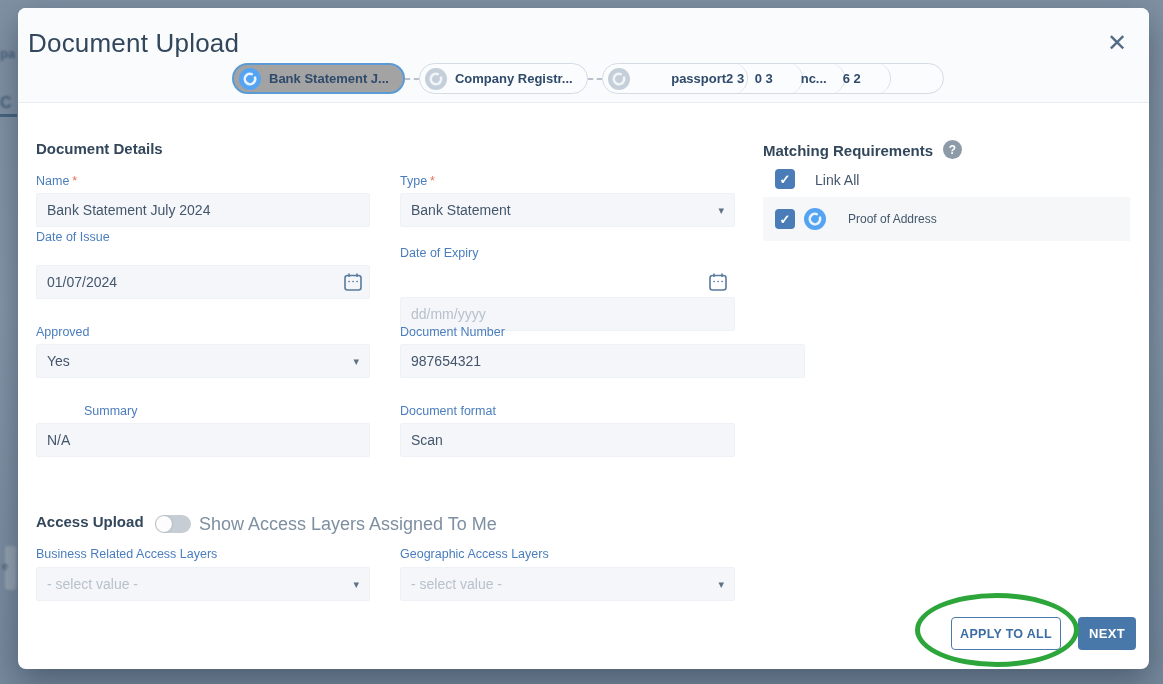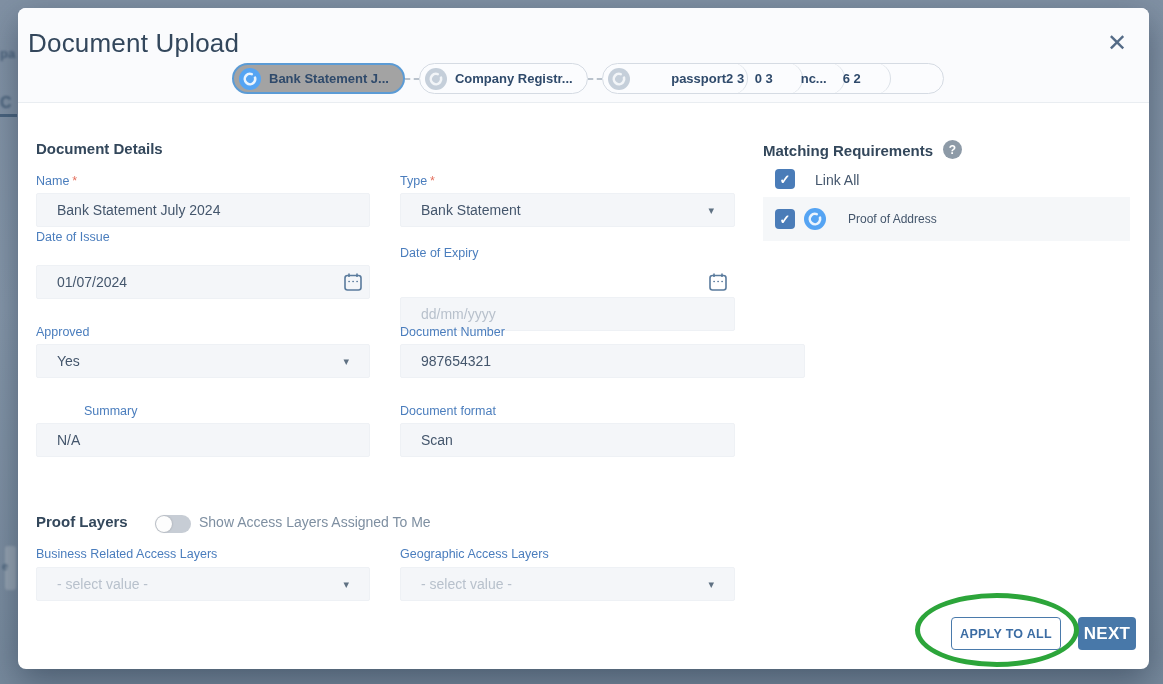--- a/index.html
+++ b/index.html
@@ -41,52 +41,52 @@
   .tab-multi .tm-label { position:absolute; left:55px; width:100px; text-align:center; }
   .tm-arc { position:absolute; top:-1px; height:31px; width:30px; border-right:1px solid #d9dfe6; border-radius:0 16px 16px 0; }
   .tm-frag { position:absolute; top:7px; font-size:13px; font-weight:bold; color:#2f4a6b; }
 
   
   .section-heading { position:absolute; font-size:15px; font-weight:bold; color:#33475b; }
   .f-label { position:absolute; font-size:12.5px; color:#4a7dbd; }
   .req { color:#e4705e; margin-left:3px; }
   .f-box {
     position:absolute; width:334px; height:34px; background:#f4f6f9; border:1px solid #eef1f5; border-radius:2px;
-    font-size:14px; color:#44566c; padding:0 20px; display:flex; align-items:center;
+    font-size:14px; color:#44566c; padding:0 10px; display:flex; align-items:center;
   }
   input.f-box { outline:none; }
   input.f-box::placeholder { color:#b8c1cc; }
   .f-box .val { flex:1; }
   .f-box .ph { flex:1; color:#b8c1cc; }
   .caret { color:#5f7183; font-size:11px; flex:0 0 auto; }
   .cal-icon { position:absolute; width:20px; height:20px; cursor:pointer; }
 
   
   .checkbox { position:absolute; width:20px; height:20px; background:#4a7cb8; border-radius:4px; color:#fff;
     font-size:13px; font-weight:bold; display:flex; align-items:center; justify-content:center; cursor:pointer; }
   .mr-row-label { position:absolute; font-size:14px; color:#44566c; }
   .proof-row { position:absolute; left:745px; top:189px; width:367px; height:44px; background:#f5f7f9; }
   .help-circle { display:inline-flex; width:19px; height:19px; border-radius:50%; background:#8d9aa7; color:#fff;
     font-size:12px; font-weight:bold; align-items:center; justify-content:center; vertical-align:2px; margin-left:10px; cursor:pointer; }
 
   
   .toggle { position:absolute; left:137px; top:507px; width:36px; height:18px; border-radius:9px; background:#c7cdd5; cursor:pointer; }
   .toggle .knob { position:absolute; left:1px; top:1px; width:16px; height:16px; border-radius:50%; background:#fdfdfd; box-shadow:0 0 2px rgba(0,0,0,.25); }
-  .toggle-label { position:absolute; left:181px; top:506px; font-size:14px; color:#7e8fa1; }
+  .toggle-label { position:absolute; left:181px; top:506px; font-size:18px; color:#7e8fa1; }
 
   
   .btn-apply {
     position:absolute; left:933px; top:609px; width:110px; height:33px; background:#ffffff;
     border:1px solid #4a7aab; border-radius:4px; color:#3b6ca3; font-family:"Liberation Sans",sans-serif;
     font-size:12.5px; font-weight:bold; letter-spacing:.3px; cursor:pointer;
   }
   .btn-next {
     position:absolute; left:1060px; top:609px; width:58px; height:33px; background:#4878a9;
     border:none; border-radius:4px; color:#ffffff; font-family:"Liberation Sans",sans-serif;
-    font-size:17px; font-weight:bold; letter-spacing:.3px; cursor:pointer;
+    font-size:13px; font-weight:bold; letter-spacing:.3px; cursor:pointer;
   }
   .annotation-ellipse {
     position:absolute; left:915px; top:593px; width:164px; height:74px;
     border:5px solid #2ca53a; border-radius:50%; pointer-events:none; z-index:60;
   }
 </style>
 </head>
 <body>
 
 <svg width="0" height="0" style="position:absolute">
@@ -204,21 +204,21 @@
     <div class="proof-row">
       <div class="checkbox" style="left:12px;top:12px;">
           <span>✓</span>
         </div>
       <svg class="donut" style="position:absolute;left:41px;top:11px;" viewBox="0 0 22 22">
           <use href="#donut-blue"></use>
         </svg>
       <div class="mr-row-label" style="left:85px;top:15px;font-size:12px;">Proof of Address</div>
     </div>
 
-    <div class="section-heading" style="left:18px;top:505px;">Proof Layers</div>
+    <div class="section-heading" style="left:18px;top:505px;">Access Upload</div>
     <div class="toggle">
         <div class="knob"></div>
       </div>
     <div class="toggle-label">Show Access Layers Assigned To Me</div>
 
     <div class="f-label" style="left:18px;top:539px;">Business Related Access Layers</div>
     <div class="f-box" style="left:18px;top:559px;">
       <span class="ph">- select value -</span>
       <span class="caret">▾</span>
     </div>

